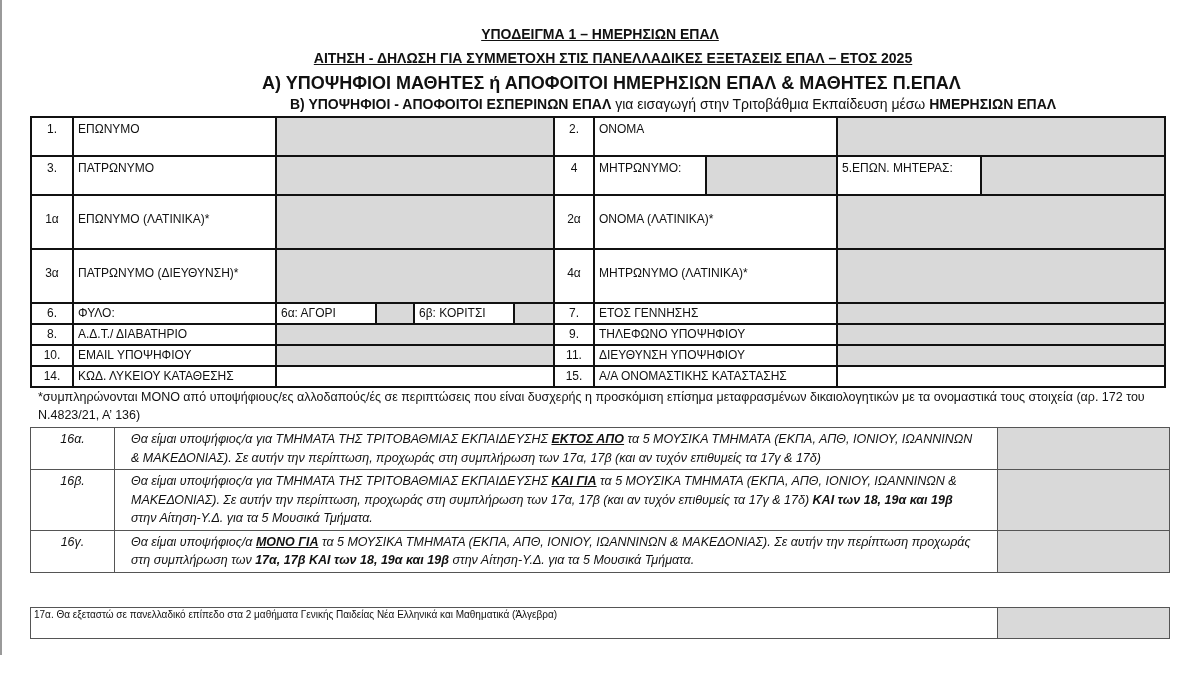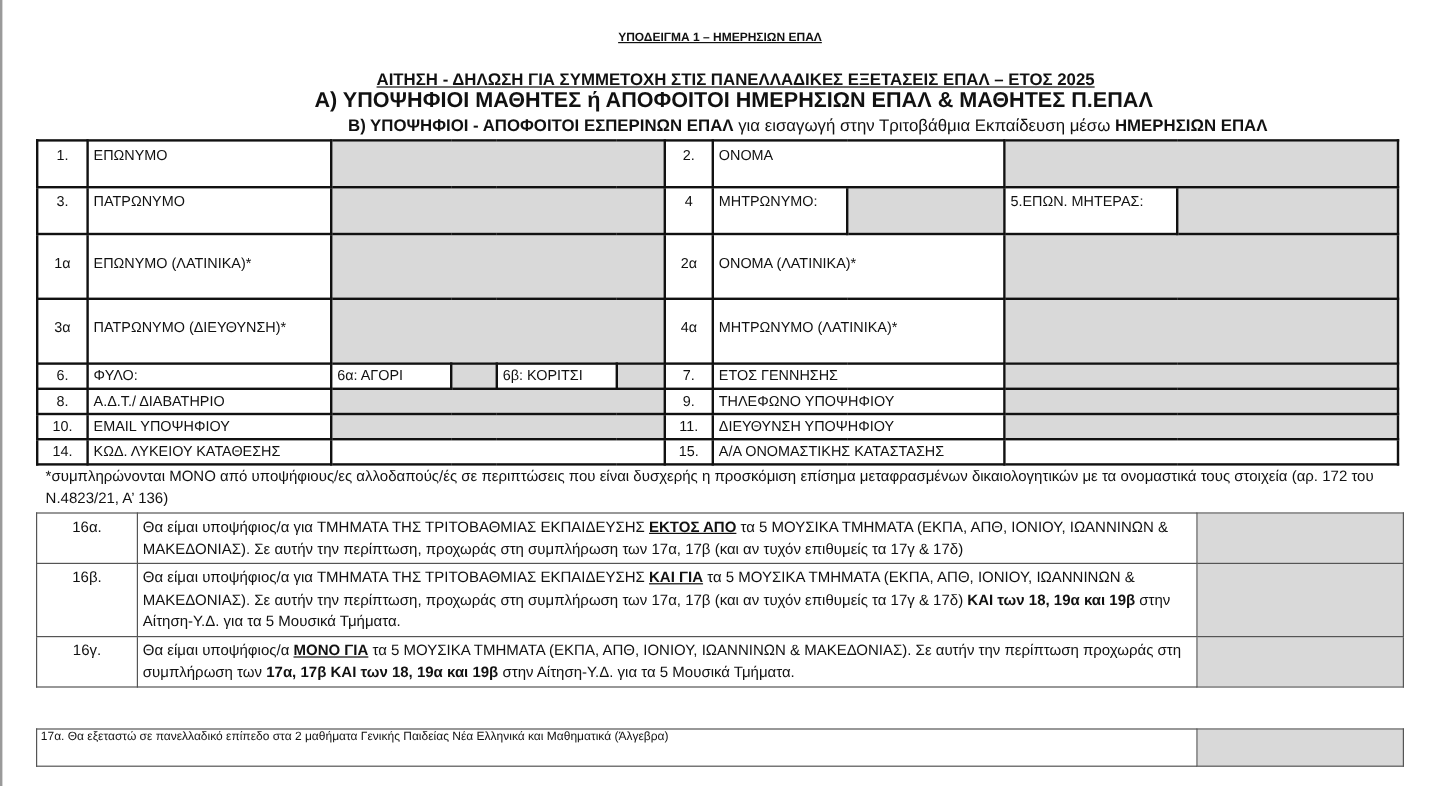--- a/index.html
+++ b/index.html
@@ -3,42 +3,42 @@
 <meta charset="utf-8">
 <style>
   html, body { margin: 0; padding: 0; }
   body {
     width: 1200px; height: 675px; background: #ffffff; position: relative; overflow: hidden;
     font-family: "Liberation Sans", sans-serif; color: #111;
   }
   .left-rule { position: absolute; left: 0; top: 0; width: 2px; height: 655px; background: #9a9a9a; }
   .hdr { position: absolute; font-weight: bold; white-space: nowrap; }
   .hdr.u { text-decoration: underline; }
-  #h1 { left: 0; width: 1200px; text-align: center; top: 26px; font-size: 10px; }
-  #h2 { left: 0; width: 1200px; text-align: center; top: 58px; font-size: 14px; padding-left: 26px; box-sizing: border-box; }
+  #h1 { left: 0; width: 1200px; text-align: center; top: 26px; font-size: 14px; }
+  #h2 { left: 0; width: 1200px; text-align: center; top: 50px; font-size: 14px; padding-left: 26px; box-sizing: border-box; }
   #h3 { left: 262px; top: 73px; font-size: 18px; }
   #h4 { left: 262px; top: 96px; font-size: 14px; margin-left: 28px; }
   #h4 .normal { font-weight: normal; }
 
   table { border-collapse: collapse; position: absolute; table-layout: fixed; }
   td { padding: 0 4px; font-size: 12px; vertical-align: top; overflow: hidden; white-space: nowrap; }
   .grey { background: #d9d9d9; }
   .lbl { font-weight: normal; }
   .num { text-align: center; }
 
   #main-table { left: 30px; top: 116px; width: 1134px; border: 2.5px solid #111; }
   #main-table td { border: 2px solid #111; }
   #main-table tr.tall td { height: 33px; padding-top: 4px; }
   #main-table tr.mid td { height: 36px; padding-top: 16px; }
   #main-table tr.short td { height: 19px; line-height: 19px; }
 
   .footnote { position: absolute; left: 38px; top: 388px; width: 1130px; font-size: 12.5px; line-height: 18px; }
 
   #opt-table { left: 30px; top: 427px; width: 1139px; border: 1.5px solid #444; }
-  #opt-table td { border: 1.5px solid #555; font-size: 12.5px; line-height: 18.5px; white-space: normal; padding: 2px 4px; vertical-align: top; }
+  #opt-table td { border: 1.5px solid #555; font-size: 12.5px; line-height: 18.5px; white-space: normal; padding: 2px 16px; vertical-align: top; font-style: italic; }
   #opt-table td.code { text-align: center; }
   .bu { font-weight: bold; text-decoration: underline; }
   .b { font-weight: bold; }
 
   #q17-table { left: 30px; top: 607px; width: 1139px; border: 1.5px solid #444; }
   #q17-table td { border: 1.5px solid #555; height: 28px; font-size: 10px; padding: 1px 3px; vertical-align: top; }
 </style>
 </head>
 <body>
 

